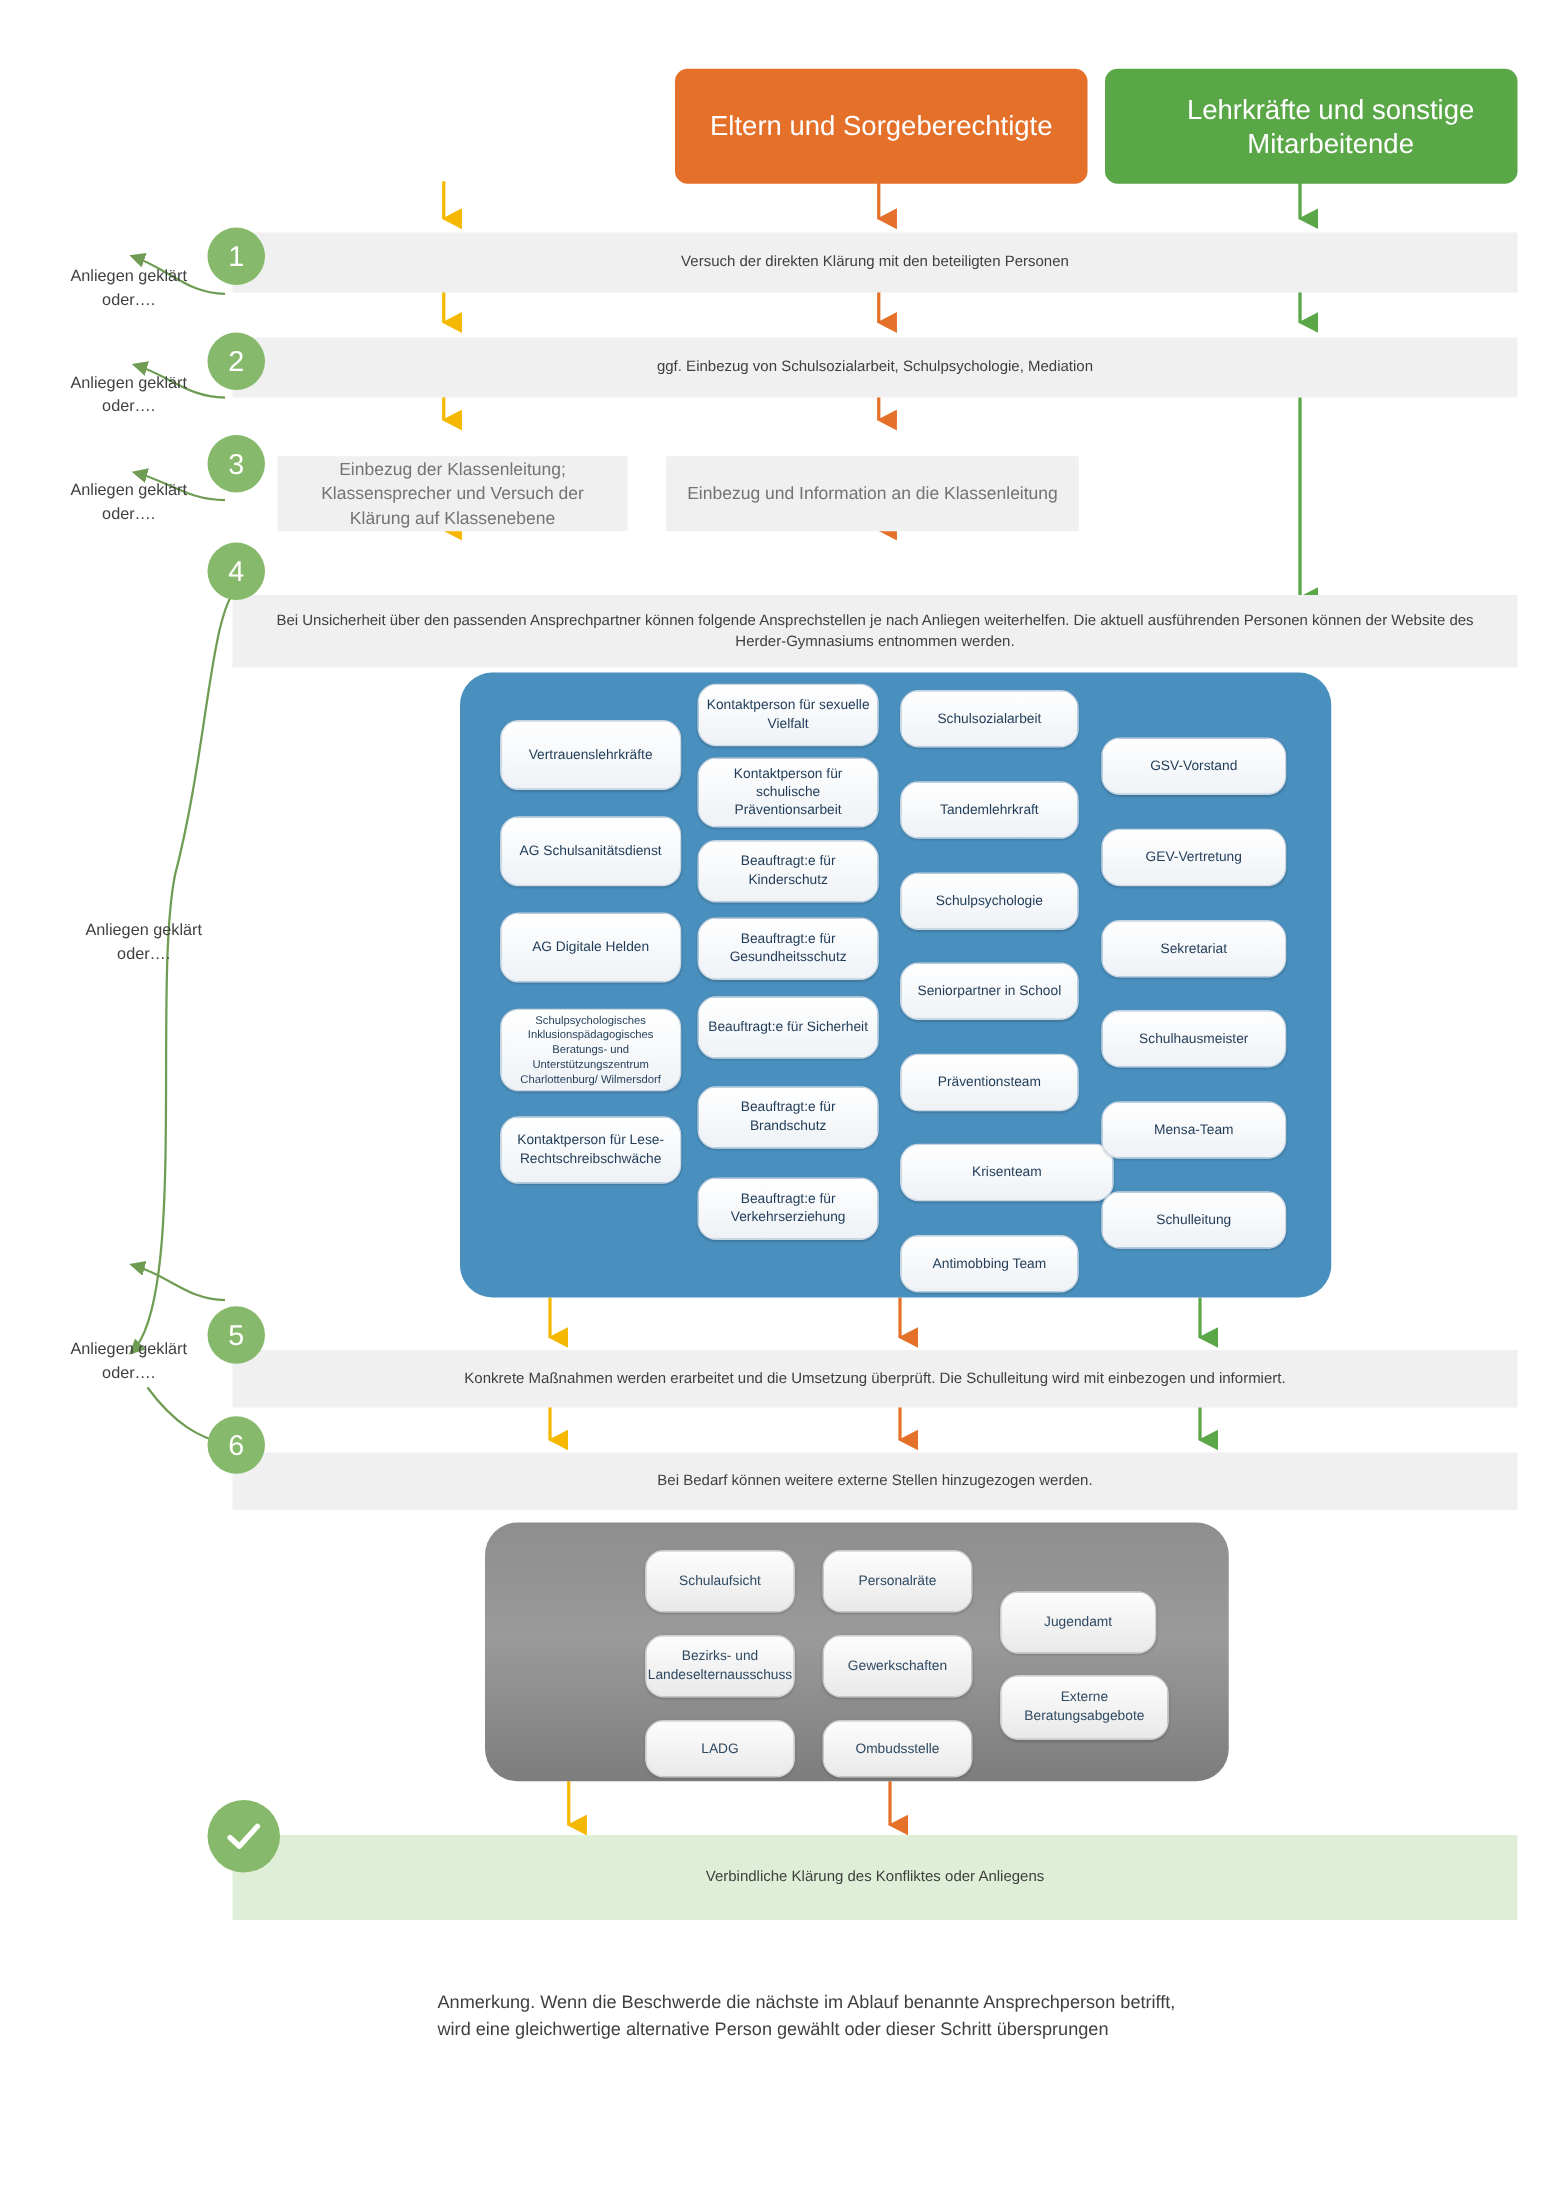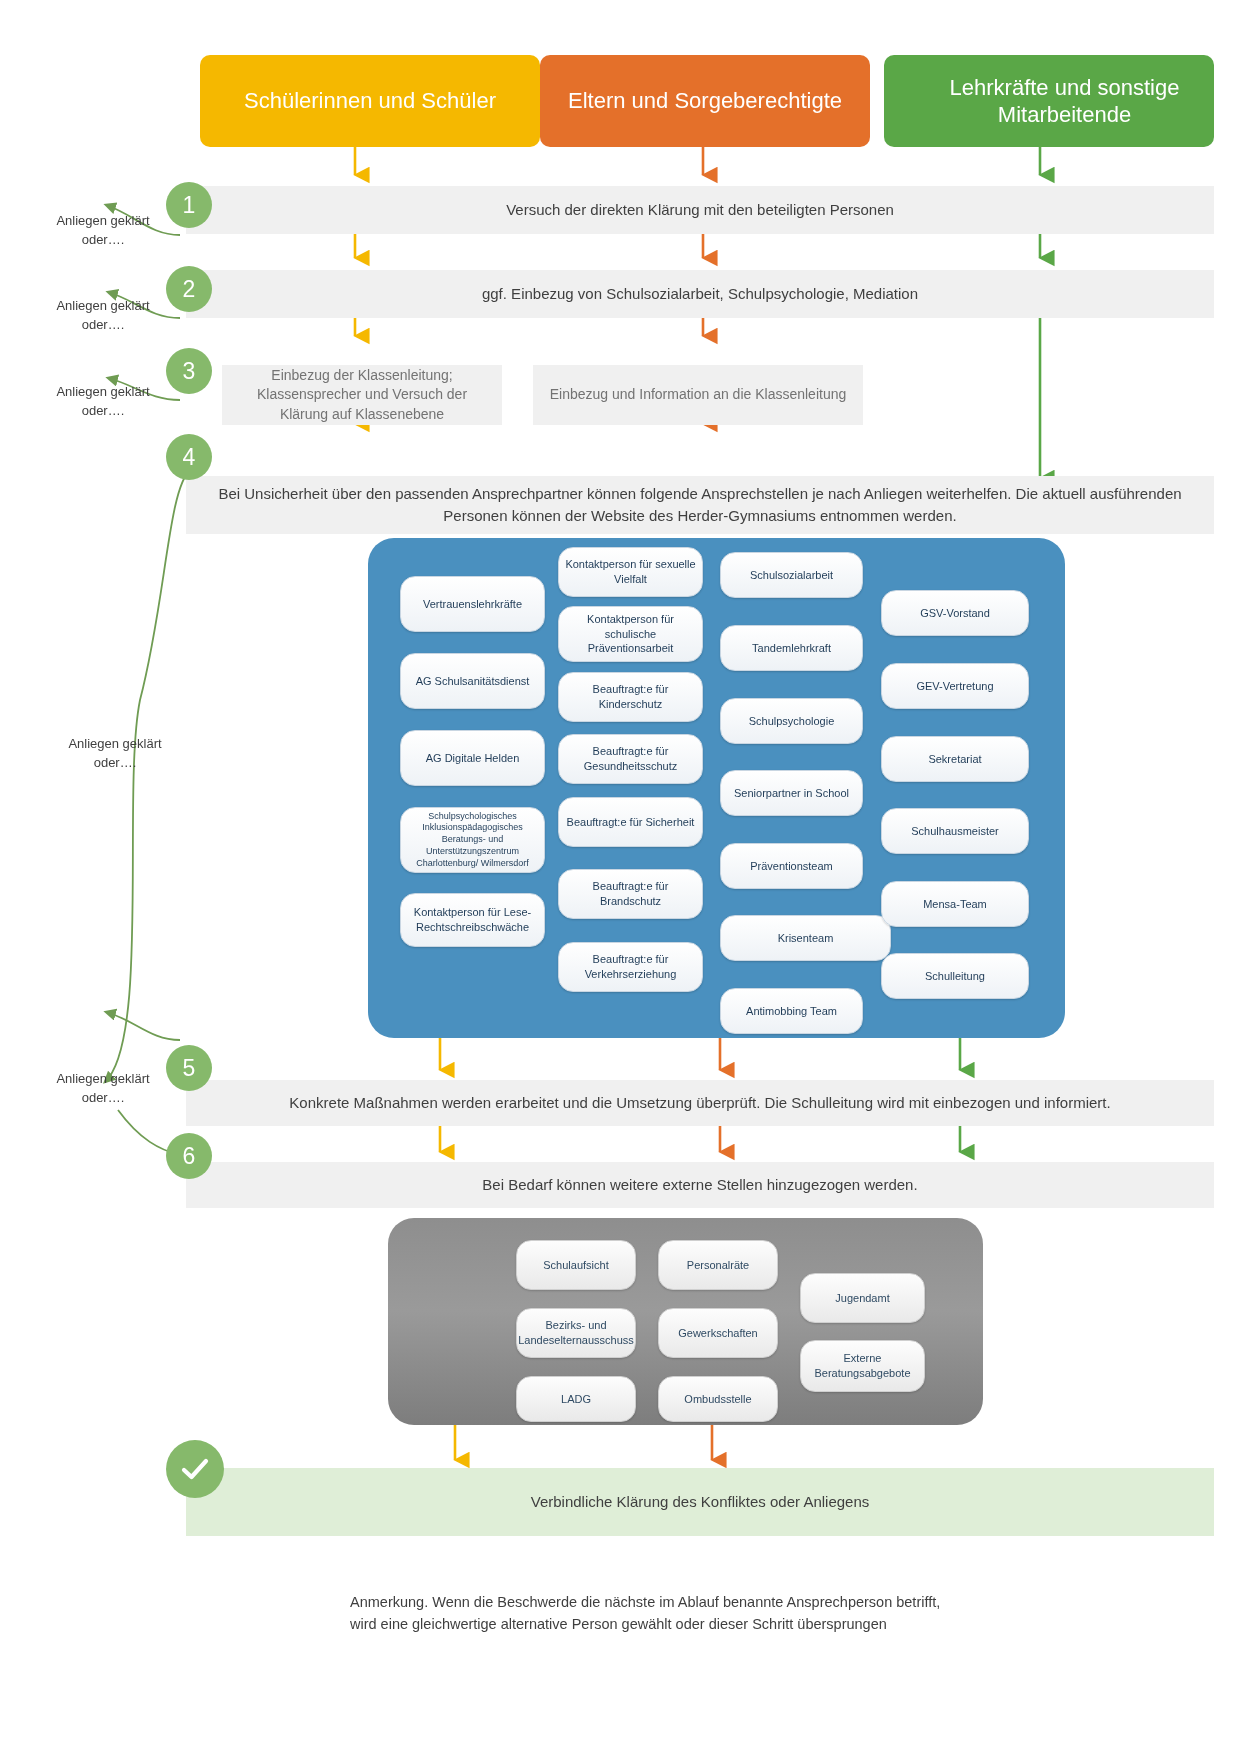--- a/index.html
+++ b/index.html
@@ -39,21 +39,21 @@
   .role-orange { background: #e4702a; }
   .role-green  { background: #5aa747; padding-left: 41px; }
 
   
   .band {
     background: #f0f0f0;
     display: flex;
     align-items: center;
     justify-content: center;
     text-align: center;
-    font-size: 15px;
+    font-size: 12px;
     line-height: 1.45;
     padding: 6px 24px;
     color: #3f3f3f;
   }
   .band-green {
     background: #dfeed7;
   }
 
   
   .subbox {
@@ -193,23 +193,20 @@
     <g stroke="#6f9c53" stroke-width="1.8" fill="none">
       <path d="M180,235 C150,235 135,215 106,205" marker-end="url(#ah-gl)"></path>
       <path d="M180,318 C150,318 135,300 108,292" marker-end="url(#ah-gl)"></path>
       <path d="M180,400 C150,400 135,385 108,378" marker-end="url(#ah-gl)"></path>
       <path d="M190,470 C168,490 166,600 140,700 C122,790 150,1040 105,1082" marker-end="url(#ah-gl)"></path>
       <path d="M180,1040 C150,1040 135,1020 106,1012" marker-end="url(#ah-gl)"></path>
       <path d="M118,1110 C140,1140 160,1150 180,1155" marker-end="url(#ah-gl)"></path>
     </g>
   </svg>
 
-  <div class="abs role-box role-yellow" style="left:200px; top:55px; width:340px; height:92px;">
-    <span>Schülerinnen und Schüler</span>
-  </div>
   <div class="abs role-box role-orange" style="left:540px; top:55px; width:330px; height:92px;">
     <span>Eltern und Sorgeberechtigte</span>
   </div>
   <div class="abs role-box role-green" style="left:884px; top:55px; width:330px; height:92px;">
     <span>Lehrkräfte und sonstige Mitarbeitende</span>
   </div>
 
   <div class="abs band" style="left:186px; top:186px; width:1028px; height:48px;">
     <span>Versuch der direkten Klärung mit den beteiligten Personen</span>
   </div>
@@ -364,21 +361,21 @@
     <div class="abs chip chip-grey" style="left:270px; top:90px; width:120px; height:50px;text-align:center;">
         <span>Gewerkschaften</span>
       </div>
     <div class="abs chip chip-grey" style="left:270px; top:158px; width:120px; height:46px;">
         <span>Ombudsstelle</span>
       </div>
 
     <div class="abs chip chip-grey" style="left:412px; top:55px; width:125px; height:50px;">
         <span>Jugendamt</span>
       </div>
-    <div class="abs chip chip-grey" style="left:412px; top:122px; width:125px; height:52px;">
+    <div class="abs chip chip-grey" style="left:412px; top:122px; width:135px; height:52px;">
         <span>Externe Beratungsabgebote</span>
       </div>
   </div>
 
   <div class="abs band band-green" style="left:186px; top:1468px; width:1028px; height:68px;">
     <span>Verbindliche Klärung des Konfliktes oder Anliegens</span>
   </div>
   <div class="abs check-circle" style="left:166px; top:1440px;">
     <svg width="34" height="34" viewBox="0 0 34 34" aria-hidden="true">
       <path d="M6 18 L13.5 25 L28 9" fill="none" stroke="#ffffff" stroke-width="4.2" stroke-linecap="round" stroke-linejoin="round"></path>

